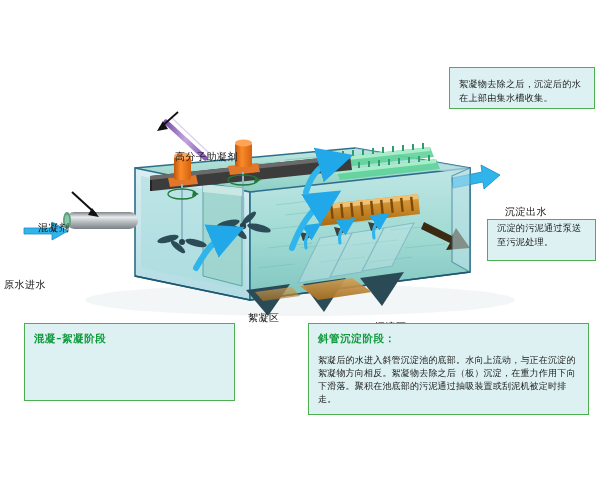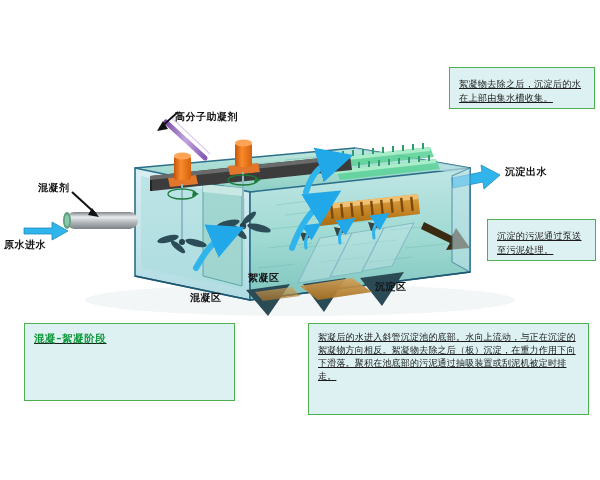--- a/index.html
+++ b/index.html
@@ -16,47 +16,47 @@
   
   .callout{
     position:absolute;
     background:#ddf1f3;
     border:1.3px solid #4cb050;
     box-sizing:border-box;
     padding:7px 9px;
     color:#1b1b1b;
     line-height:1.45;
     letter-spacing:.2px;
-    text-decoration:underline;
   }
   .callout .ctitle{
     color:#0f9a3c;
     font-weight:bold;
     display:block;
     margin-bottom:8px;
     font-size:10.5px;
     letter-spacing:.6px;
   }
   .callout .cbody{display:block;font-size:9px;}
 
   #callout-top{left:449px;top:67px;width:146px;height:42px;padding-top:9px;}
   #callout-top .cbody{font-size:9.2px;line-height:1.5;}
-  #callout-sludge{left:487px;top:219px;width:109px;height:42px;padding-top:9px;}
+  #callout-sludge{left:487px;top:219px;width:109px;height:42px;padding-top:1px;}
   #callout-sludge .cbody{font-size:9.2px;line-height:1.5;}
   #callout-coag{left:24px;top:323px;width:211px;height:78px;}
   #callout-settle{left:308px;top:323px;width:281px;height:92px;}
 
   
   .lbl{
     position:absolute;
     font-size:10px;
     color:#111;
     white-space:nowrap;
     letter-spacing:.5px;
-    font-weight:bold;
+    font-weight:normal;
+    margin-top:40px;
   }
   #lbl-polymer{left:175px;top:110px;}
   #lbl-coagulant{left:38px;top:181px;}
   #lbl-rawwater{left:4px;top:238px;}
   #lbl-effluent{left:505px;top:165px;}
   #lbl-zone-mix{left:190px;top:291px;}
   #lbl-zone-floc{left:248px;top:271px;text-align:right;}
   #lbl-zone-sed{left:375px;top:280px;}
 
   svg{position:absolute;left:0;top:0;}
@@ -358,16 +358,17 @@
 
   <div class="callout" id="callout-sludge">
     <span class="cbody">沉淀的污泥通过泵送至污泥处理。</span>
   </div>
 
   <div class="callout" id="callout-coag">
     <span class="ctitle">混凝–絮凝阶段</span>
   </div>
 
   <div class="callout" id="callout-settle">
+    <span class="ctitle">斜管沉淀阶段：</span>
     <span class="cbody">絮凝后的水进入斜管沉淀池的底部。水向上流动，与正在沉淀的絮凝物方向相反。絮凝物去除之后（板）沉淀，在重力作用下向下滑落。聚积在池底部的污泥通过抽吸装置或刮泥机被定时排走。</span>
   </div>
 
 </div>
 
 </body></html>

